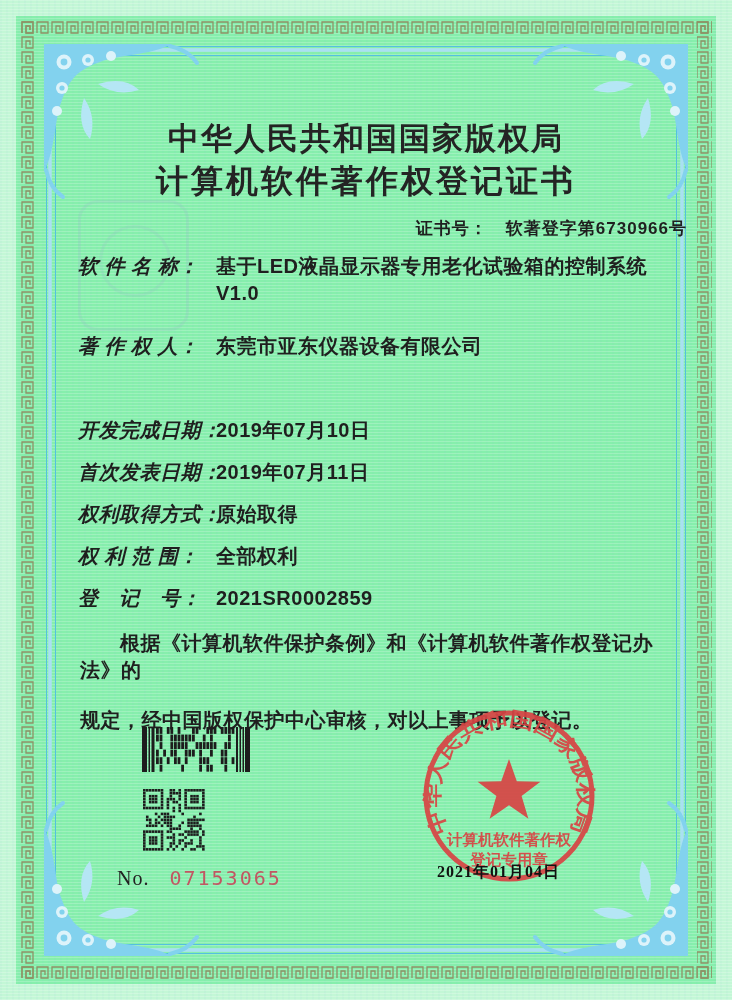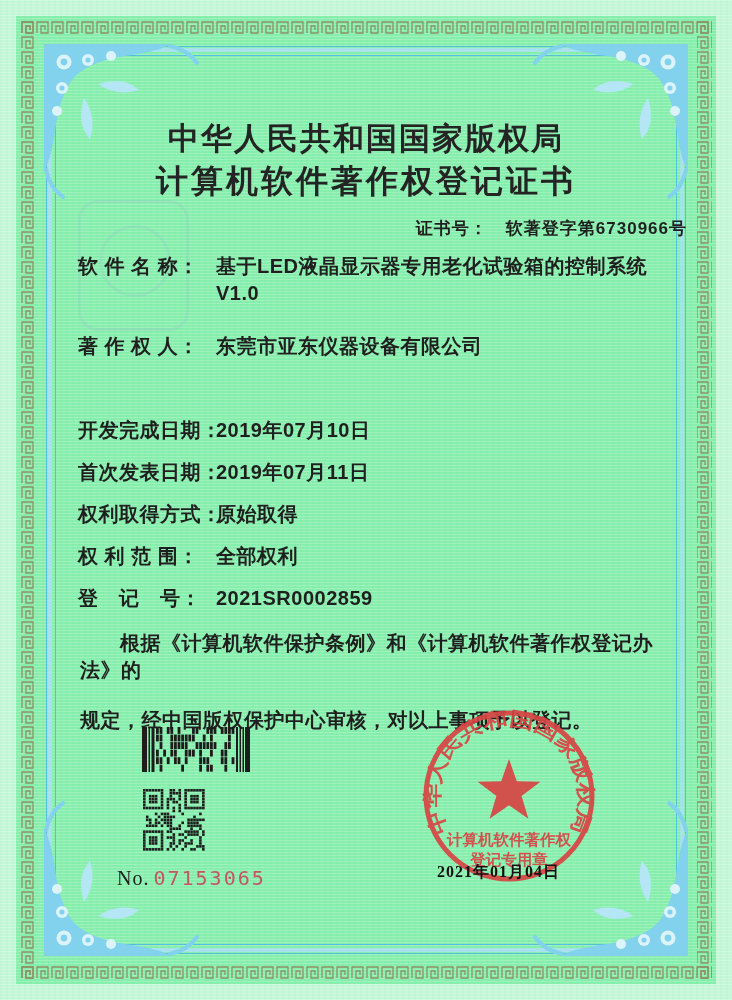--- a/index.html
+++ b/index.html
@@ -28,32 +28,32 @@
     font-family:"Liberation Serif","DejaVu Serif",serif;
     font-size:32px; font-weight:bold; letter-spacing:3px; color:#242424;
   }
   .certline {
     left:0; top:217px; width:100%; text-align:right; padding-right:57px; box-sizing:border-box;
     font-size:17px; font-weight:bold; letter-spacing:1px;margin-left:12px;
   }
   .certline .gap { display:inline-block; width:18px; }
   .row { position:absolute; left:78px; width:600px; display:flex; align-items:flex-start;
          font-size:20px; font-weight:bold; letter-spacing:.5px; }
-  .row .lbl { width:138px; flex:none; white-space:nowrap; }
+  .row .lbl { width:138px; flex:none; white-space:nowrap;font-style:italic; }
   .row .val { flex:1; line-height:1.35; }
   .row .val .vline { display:block; }
   .statement { left:80px; top:630px; width:590px; font-size:20px; font-weight:bold;
                letter-spacing:.5px; line-height:1.35; }
   .statement p { margin:0; }
   .statement p.first { text-indent:2em; }
   .statement p.second { margin-top:23px; }
   .serial { left:117px; top:866px; font-size:20px; }
   .serial .no { font-family:"Liberation Serif","DejaVu Serif",serif; color:#222; letter-spacing:1px; }
   .serial .num { font-family:"DejaVu Sans Mono","Liberation Mono",monospace;
-                 color:#c25663; letter-spacing:2px; margin-left:4px; }
+                 color:#c25663; letter-spacing:2px; margin-left:20px; }
   .issue-date { left:437px; top:862px; font-family:Liberation Serif, serif;
                 font-size:16px; font-weight:bold; letter-spacing:1px; color:#111; }
   .watermark { left:78px; top:200px; width:105px; height:125px; border-radius:20px;
                border:3px solid rgba(150,185,200,.22); pointer-events:none; }
   .watermark .wm-inner { position:absolute; left:18px; top:22px; width:66px; height:66px;
                border-radius:50%; border:3px solid rgba(150,185,200,.18); }
   .barcode-wrap { left:142px; top:727px; }
   .qr-wrap { left:143px; top:789px; }
   .seal-wrap { left:421px; top:708px; opacity:.92; }
 </style>

